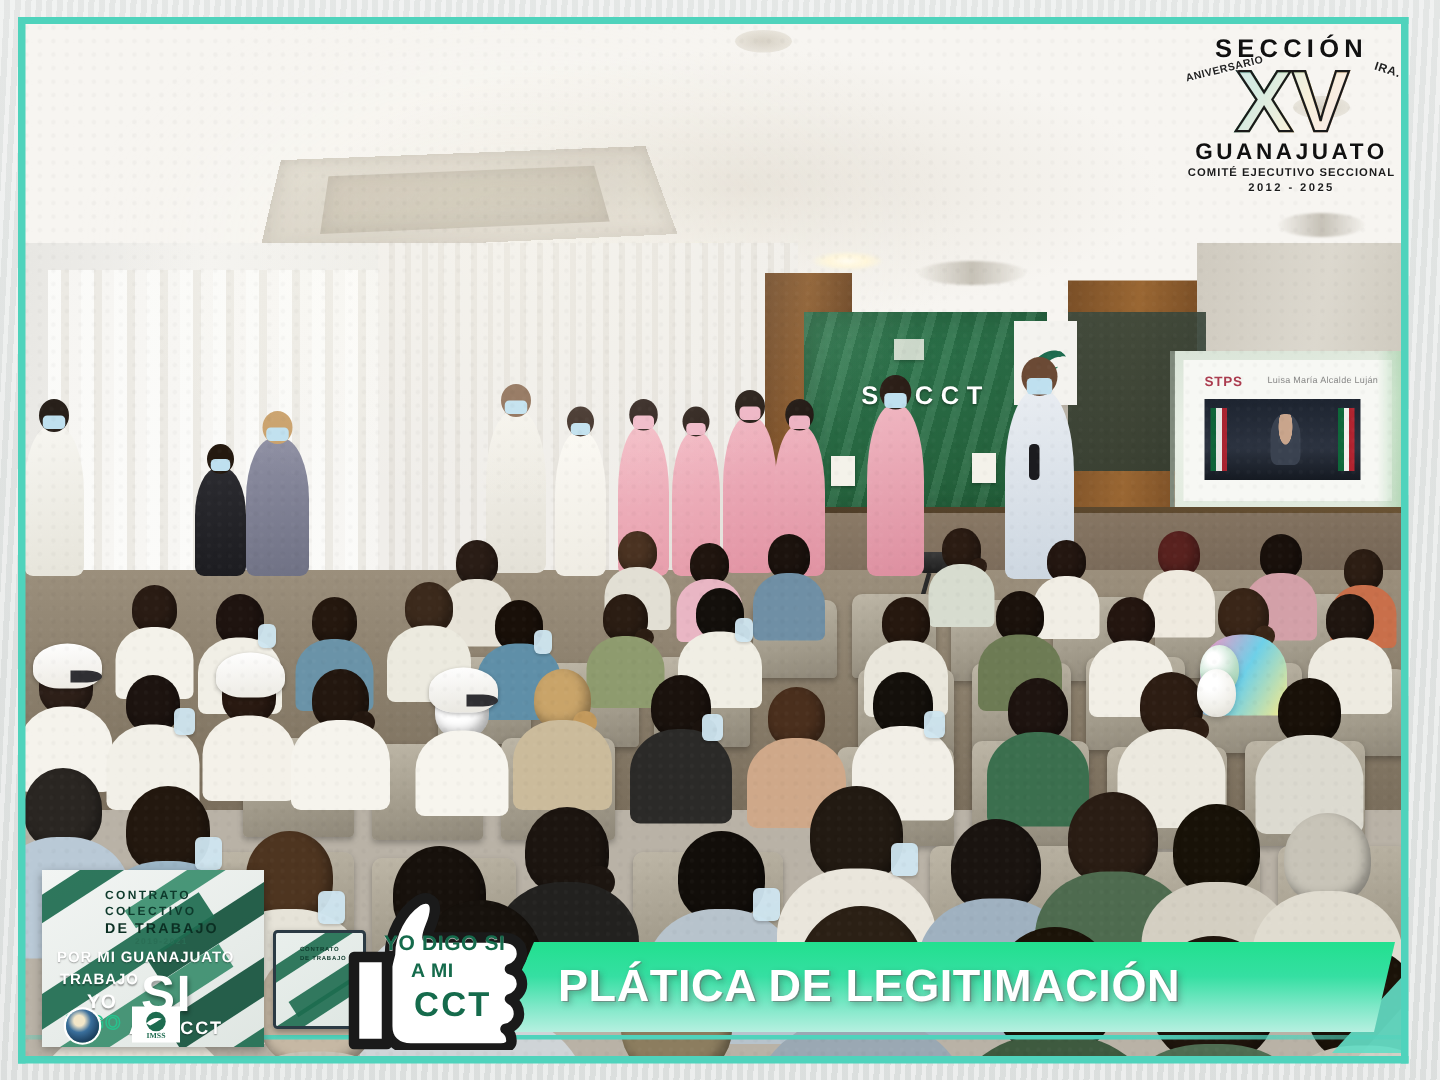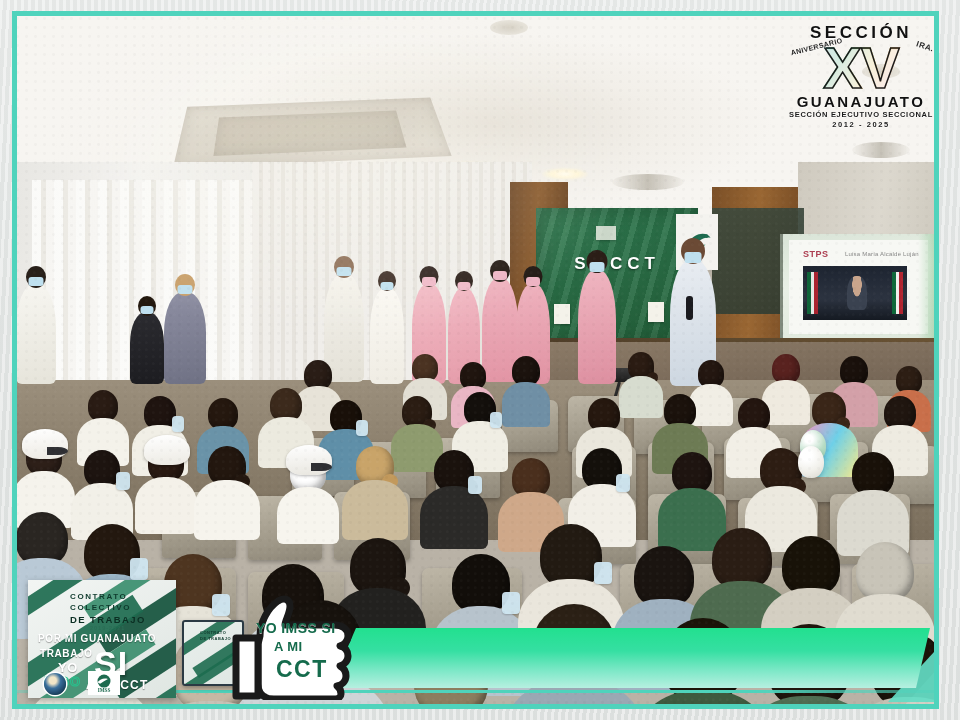--- a/index.html
+++ b/index.html
@@ -819,26 +819,27 @@
   <div id="corner-tri"></div>
 
   <div id="logo-seccion">
     <div class="l-seccion">SECCIÓN</div>
     <div class="l-xv-wrap">
       <div class="l-xv">XV</div>
       <div class="l-aniv">ANIVERSARIO</div>
       <div class="l-ira">IRA.</div>
     </div>
     <div class="l-guanajuato">GUANAJUATO</div>
-    <div class="l-comite">SECCIÓN EJECUTIVO SECCIONAL</div>
+    <div class="l-comite">COMITÉ EJECUTIVO SECCIONAL</div>
     <div class="l-years">2012 - 2025</div>
   </div>
 
   <div id="banner-rule"></div>
   <div id="title-banner"></div>
+  <div id="title-text">PLÁTICA DE LEGITIMACIÓN</div>
 
   <div id="poster-ccT">
     <div class="diag" style="left:-20px; top:-8px;  width:120px; height:16px;"></div>
     <div class="diag l2" style="left:50px;  top:-4px;  width:110px; height:14px;"></div>
     <div class="diag l3" style="left:64px;  top:22px;  width:130px; height:18px;"></div>
     <div class="diag" style="left:-28px; top:54px;  width:150px; height:20px;"></div>
     <div class="diag l2" style="left:-6px;  top:86px;  width:140px; height:18px;"></div>
     <div class="diag l3" style="left:78px;  top:70px;  width:110px; height:22px;"></div>
     <div class="diag" style="left:92px;  top:104px; width:120px; height:18px;"></div>
 
@@ -875,18 +876,18 @@
       <svg viewBox="0 0 124 108">
         <path d="M30 44 C30 30 38 16 48 9 C54 5 60 7 60 14 C60 22 55 28 55 33 L104 33
                  C114 33 118 38 118 44 C118 49 114 53 110 54 C115 55 118 59 118 64
                  C118 69 114 73 110 74 C114 76 116 80 116 84 C116 89 112 93 107 94
                  C110 96 111 99 111 102 C111 105 108 107 104 107 L44 107
                  C34 107 28 101 28 92 L28 52 Z" fill="#ffffff" stroke="#1a1a1a" stroke-width="7" stroke-linejoin="round"></path>
         <path d="M6 46 L28 46 L28 104 L6 104 Z" fill="#ffffff" stroke="#1a1a1a" stroke-width="7" stroke-linejoin="round"></path>
       </svg>
     </div>
 
-    <div class="tb-line" id="tb-1">YO IMSS SI</div>
+    <div class="tb-line" id="tb-1">YO DIGO SI</div>
     <div class="tb-line" id="tb-2">A MI</div>
     <div class="tb-line" id="tb-3">CCT</div>
   </div>
 
 </div>
 
 </body></html>

